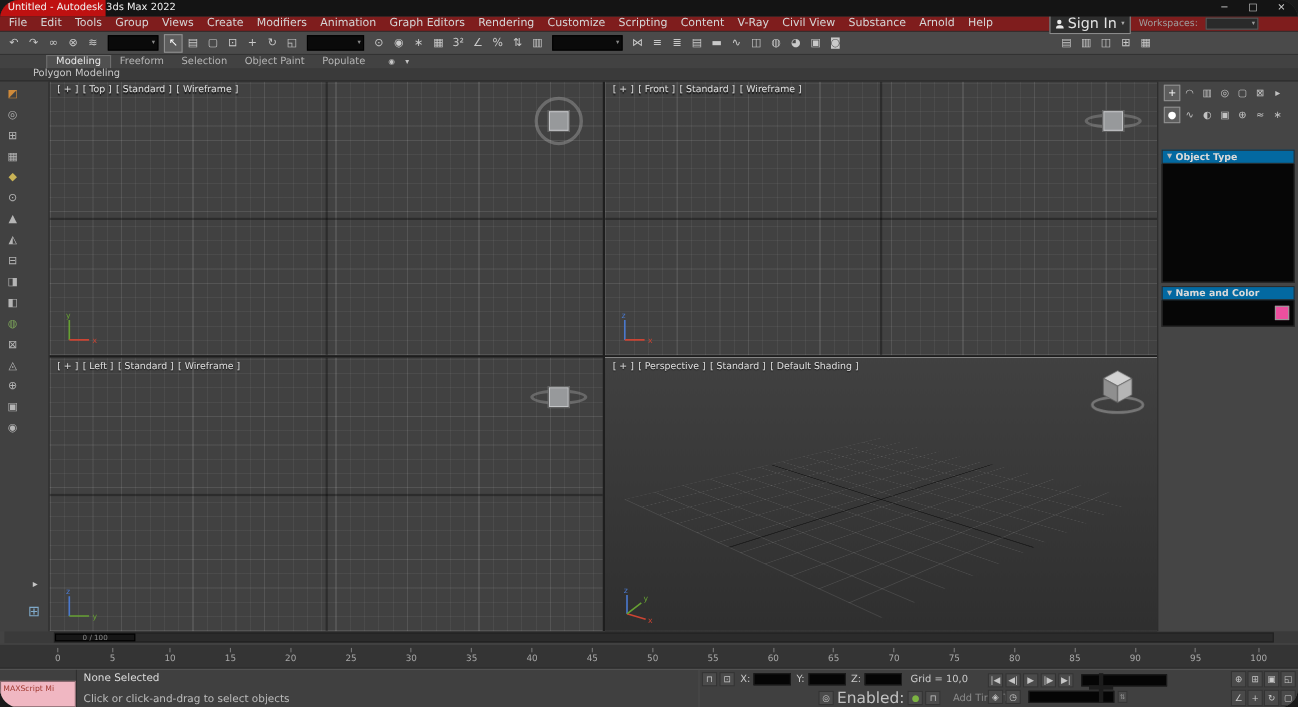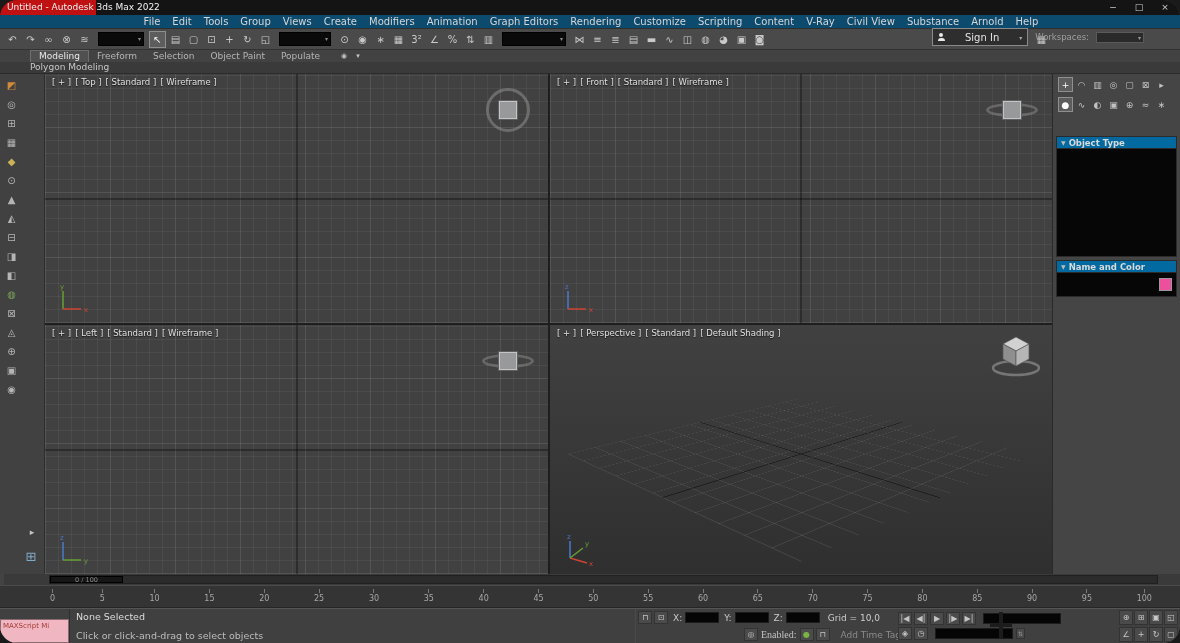--- a/index.html
+++ b/index.html
@@ -7,25 +7,25 @@
   .app{position:relative;width:1180px;height:643px;background:#434343;overflow:hidden;font-family:"DejaVu Sans","Liberation Sans",sans-serif;border-radius:17px;}
 
   
   .titlebar{position:absolute;left:0;top:0;width:100%;height:15px;background:#141414;z-index:20;}
   .tb-accent{position:absolute;left:0;top:0;width:96px;height:15px;background:#bf1111;}
   .tb-title{position:absolute;left:7px;top:2px;font-size:9px;color:#f2f2f2;white-space:nowrap;z-index:2;}
   .tb-btns{position:absolute;right:2px;top:0;height:15px;display:flex;z-index:2;}
   .tb-btn{width:26px;height:15px;color:#cfcfcf;font-size:9px;line-height:15px;text-align:center;}
 
   
-  .menubar{position:absolute;left:0;top:15px;width:100%;height:14px;background:#0c4a6e;display:flex;align-items:center;border-bottom:1px solid #2f2f2f;z-index:19;flex-direction:column;}
+  .menubar{position:absolute;left:0;top:15px;width:100%;height:14px;background:#7f1d1d;display:flex;align-items:center;border-bottom:1px solid #2f2f2f;z-index:19;}
   .menu-items{display:flex;height:100%;align-items:center;padding-left:2px;}
   .menu-item{padding:0 6px;font-size:10px;color:#d6d6d6;line-height:14px;white-space:nowrap;}
   .menu-right{margin-left:auto;display:flex;align-items:center;gap:7px;padding-right:36px;}
-  .signin{display:flex;align-items:center;gap:20px;border:1px solid #8a8a8a;background:#2e2e2e;height:18px;padding:0 5px;font-size:10px;color:#e4e4e4;}
+  .signin{display:flex;align-items:center;gap:4px;border:1px solid #8a8a8a;background:#2e2e2e;height:18px;padding:0 5px;font-size:13px;color:#e4e4e4;}
   .signin::after{content:"▾";font-size:6px;color:#aaa;}
   .person{width:7px;height:8px;position:relative;display:inline-block;}
   .person::before{content:"";position:absolute;left:1.5px;top:0;width:4px;height:4px;border-radius:50%;background:#e8e8e8;}
   .person::after{content:"";position:absolute;left:0;bottom:0;width:7px;height:3px;border-radius:3px 3px 0 0;background:#e8e8e8;}
   .ws-label{font-size:8.5px;color:#9f9f9f;}
   .ws-combo{width:48px;height:11px;background:#2a2a2a;border:1px solid #5a5a5a;position:relative;}
   .ws-combo::after{content:"▾";position:absolute;right:2px;top:0;font-size:6px;color:#999;line-height:10px;}
 
   
   .toolbar{position:absolute;left:0;top:29px;width:100%;height:21px;background:#4a4a4a;border-bottom:1px solid #323232;display:flex;align-items:center;padding:0 4px;gap:2px;z-index:18;}
@@ -34,21 +34,21 @@
   .tbtn.active{background:#5d5d5d;border-color:#8f8f8f;color:#ffffff;}
   .tcombo{width:46px;height:14px;background:#0a0a0a;border:1px solid #000;position:relative;margin:0 3px;flex:none;}
   .tcombo::after{content:"▾";position:absolute;right:2px;top:2px;font-size:6px;color:#888;}
   .tcombo.w2{width:52px;}
   .tcombo.w3{width:64px;}
   .tgroup.rightside{margin-left:auto;margin-right:126px;}
 
   
   .ribbon-tabs{position:absolute;left:0;top:50px;width:100%;height:12px;background:#424242;display:flex;align-items:flex-end;padding-left:30px;z-index:17;}
   .rtab{font-size:9px;line-height:11px;padding:0 8px;color:#b5b5b5;white-space:nowrap;}
-  .rtab.active{background:#505050;border:1px solid #6e6e6e;border-bottom:none;color:#e8e8e8;}
+  .rtab.active{background:#505050;border:1px solid #6e6e6e;border-bottom:none;color:#e8e8e8;margin-left:12px;}
   .ribbon-extra{display:flex;align-items:center;margin-left:10px;gap:2px;}
   .rxbtn{width:12px;height:10px;font-size:7px;line-height:9px;text-align:center;color:#c5c5c5;}
   .ribbon-panel{position:absolute;left:0;top:62px;width:100%;height:12px;background:#3a3a3a;border-bottom:1px solid #2b2b2b;font-size:9px;line-height:11px;color:#c8c8c8;padding-left:30px;z-index:17;}
 
   
   .left-strip{position:absolute;left:0;top:74px;width:45px;height:500px;background:#414141;border-right:1px solid #2d2d2d;}
   .strip-icons{display:flex;flex-direction:column;align-items:flex-start;padding:4px 0 0 3px;gap:3px;}
   .sbtn{width:17px;height:16px;font-size:10px;line-height:16px;text-align:center;color:#b5b5b5;}
   .strip-expand{position:absolute;left:26px;bottom:36px;width:12px;height:12px;color:#c5c5c5;font-size:9px;line-height:12px;text-align:center;}
   .strip-layout{position:absolute;left:22px;bottom:8px;width:18px;height:18px;color:#7fa9c9;font-size:13px;line-height:18px;text-align:center;}
@@ -114,21 +114,21 @@
   .sel-status{font-size:9.5px;color:#dcdcdc;}
   .prompt{font-size:9.5px;color:#bdbdbd;}
   .st-mid{width:258px;padding:1px 2px;display:flex;flex-direction:column;justify-content:space-between;}
   .srow{display:flex;align-items:center;gap:3px;height:15px;}
   .srow.grp{display:flex;gap:2px;}
   .indent{margin-left:106px;}
   .mini-btn{width:14px;height:13px;background:#4b4b4b;border:1px solid #333;color:#c5c5c5;font-size:8px;line-height:11px;text-align:center;flex:none;}
   .coord-label{font-size:9px;color:#c9c9c9;margin-left:2px;}
   .coord-field{width:34px;height:11px;background:#050505;border:1px solid #1c1c1c;}
   .grid-label{font-size:9px;color:#cdcdcd;margin-left:5px;white-space:nowrap;}
-  .enabled-label{font-size:10px;color:#c3c3c3;font-family:Liberation Serif, serif;}
+  .enabled-label{font-size:14px;color:#c3c3c3;}
   .addtag{font-size:9px;color:#8b8b8b;margin-left:8px;white-space:nowrap;}
   .st-right{width:196px;display:flex;flex-direction:column;justify-content:space-between;padding:2px 0 2px 4px;}
   .frame-field{width:78px;height:11px;background:#050505;border:1px solid #1c1c1c;margin-left:4px;}
   .spin{width:9px;height:11px;font-size:6px;color:#999;line-height:10px;text-align:center;background:#4b4b4b;border:1px solid #333;}
   .navgrid{margin-left:auto;display:grid;grid-template-columns:repeat(4,14px);grid-auto-rows:16px;gap:1px;padding:1px 2px 0 0;align-content:start;}
   .nav-btn{width:14px;height:15px;background:#4a4a4a;border:1px solid #333;color:#c9c9c9;font-size:8px;line-height:14px;text-align:center;}
   .cursor{position:absolute;left:990px;top:612px;width:22px;height:27px;z-index:30;}
   .cursor::before{content:"";position:absolute;left:9px;top:0;width:4px;height:27px;background:#1c1c1c;}
   .cursor::after{content:"";position:absolute;left:0;top:11px;width:22px;height:4px;background:#1c1c1c;}
 </style>

